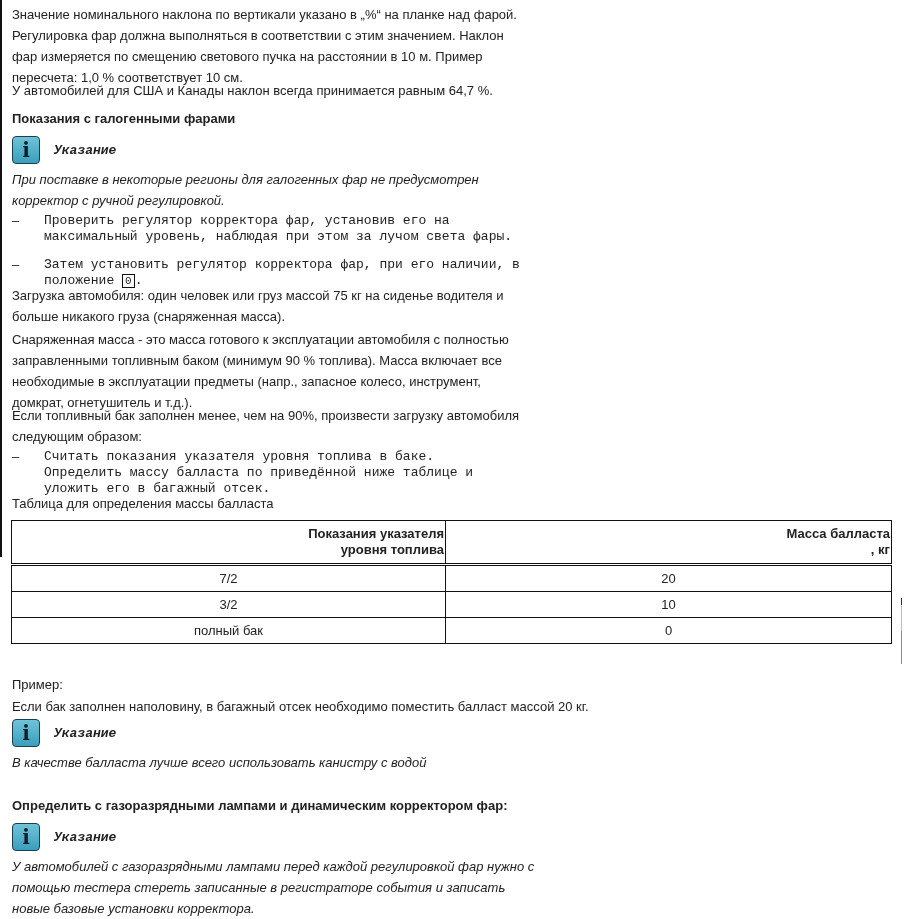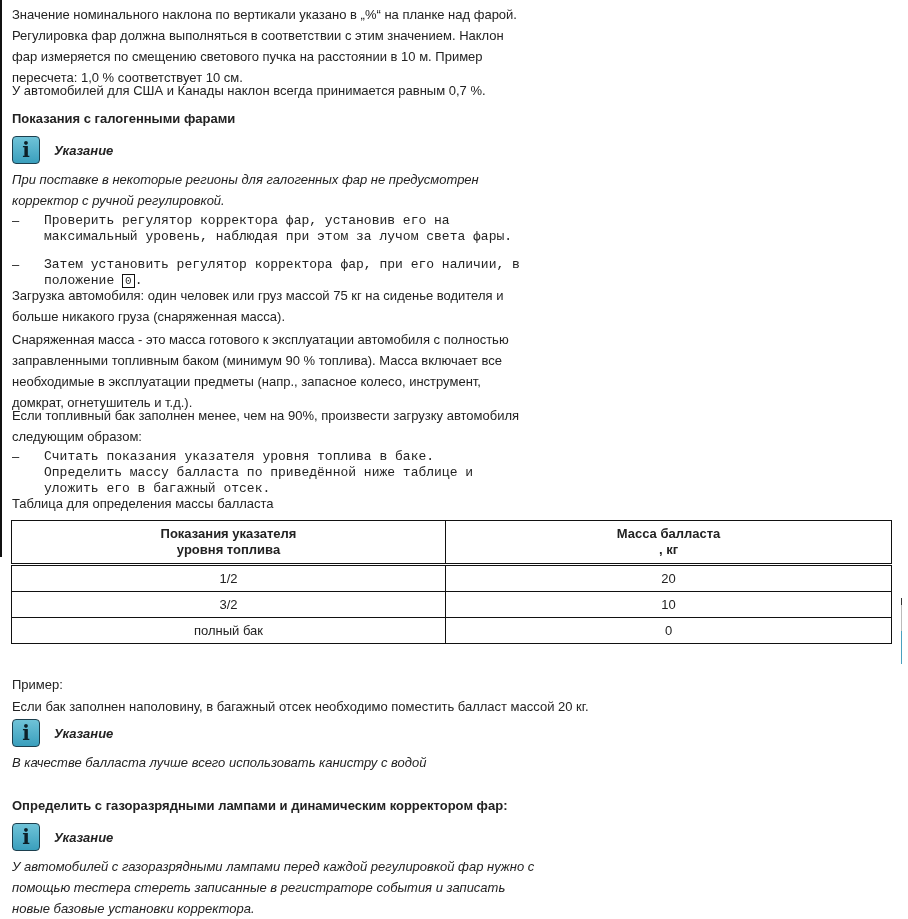--- a/index.html
+++ b/index.html
@@ -10,36 +10,36 @@
   .bold { font-weight:bold; }
   .italic { font-style:italic; }
   .dash { position:absolute; left:12px; width:520px; line-height:16px; }
   .dash .d { position:absolute; left:0; top:0; }
   .dash .t { margin-left:32px; display:block;font-family:Liberation Mono, monospace; }
   .key { display:inline-block; border:1px solid #111; padding:0 2px; line-height:12px; font-size:11px; }
   .note-head { position:absolute; left:12px; height:28px; display:flex; align-items:center; }
   .note-head .ic { width:26px; height:26px; border:1px solid #1c3f4e; border-radius:4px;
     background:linear-gradient(#6fc3d8,#3a9fbd); display:flex; align-items:center; justify-content:center; }
   .note-head .ic span { color:#0d2028; font-weight:bold; font-family:"DejaVu Serif", serif; font-size:20px; line-height:20px; }
-  .note-head .lbl { margin-left:14px; font-weight:bold; font-style:italic; font-size:13px; }
+  .note-head .lbl { margin-left:14px; font-weight:bold; font-style:italic; font-size:13px;font-family:Liberation Mono, monospace; }
   table.ballast { position:absolute; left:11px; top:520px; width:881px; border-collapse:collapse; font-size:13px; }
   table.ballast td, table.ballast th { border:1px solid #111; text-align:center; font-weight:normal; }
-  table.ballast th { height:40px; font-weight:bold; line-height:16px; }
+  table.ballast th { height:40px; font-weight:bold; line-height:16px;text-align:right; }
   table.ballast thead tr { border-bottom:3px double #111; }
   table.ballast td { height:23px; }
   .edge-marks { position:absolute; left:901px; top:598px; width:1px; height:66px;
     background:linear-gradient(#333 0 10%, #bbb 10% 50%, #4aa0bf 50% 100%); }
 </style>
 </head>
 <body>
 
 <div class="left-bar"></div>
 
 <p class="p" style="top:4px">Значение номинального наклона по вертикали указано в „%“ на планке над фарой. Регулировка фар должна выполняться в соответствии с этим значением. Наклон фар измеряется по смещению светового пучка на расстоянии в 10 м. Пример пересчета: 1,0 % соответствует 10 см.</p>
-<p class="p" style="top:80px">У автомобилей для США и Канады наклон всегда принимается равным 0,7 %.</p>
+<p class="p" style="top:80px">У автомобилей для США и Канады наклон всегда принимается равным 64,7 %.</p>
 
 <p class="p bold" style="top:108px">Показания с галогенными фарами</p>
 
 <div class="note-head" style="top:136px">
   <div class="ic">
       <span>i</span>
     </div>
   <span class="lbl">Указание</span>
 </div>
 <p class="p italic" style="top:169px;width:490px">При поставке в некоторые регионы для галогенных фар не предусмотрен корректор с ручной регулировкой.</p>
@@ -68,21 +68,21 @@
   <thead>
     <tr>
       <th style="width:431px"><span style="white-space:pre-line">Показания указателя
 уровня топлива</span></th>
       <th><span style="white-space:pre-line">Масса балласта
 , кг</span></th>
     </tr>
   </thead>
   <tbody>
     <tr>
-      <td>1/2</td>
+      <td>7/2</td>
       <td>20</td>
     </tr>
     <tr>
       <td>3/2</td>
       <td>10</td>
     </tr>
     <tr>
       <td>полный бак</td>
       <td>0</td>
     </tr>

